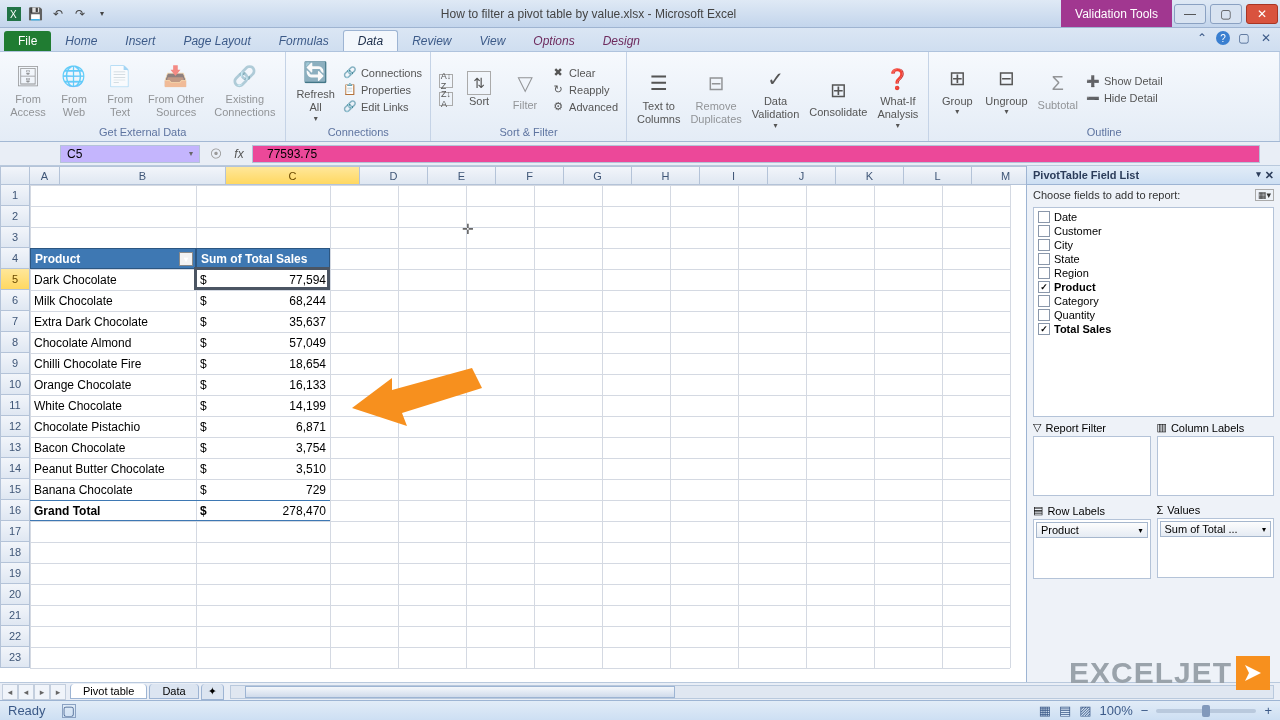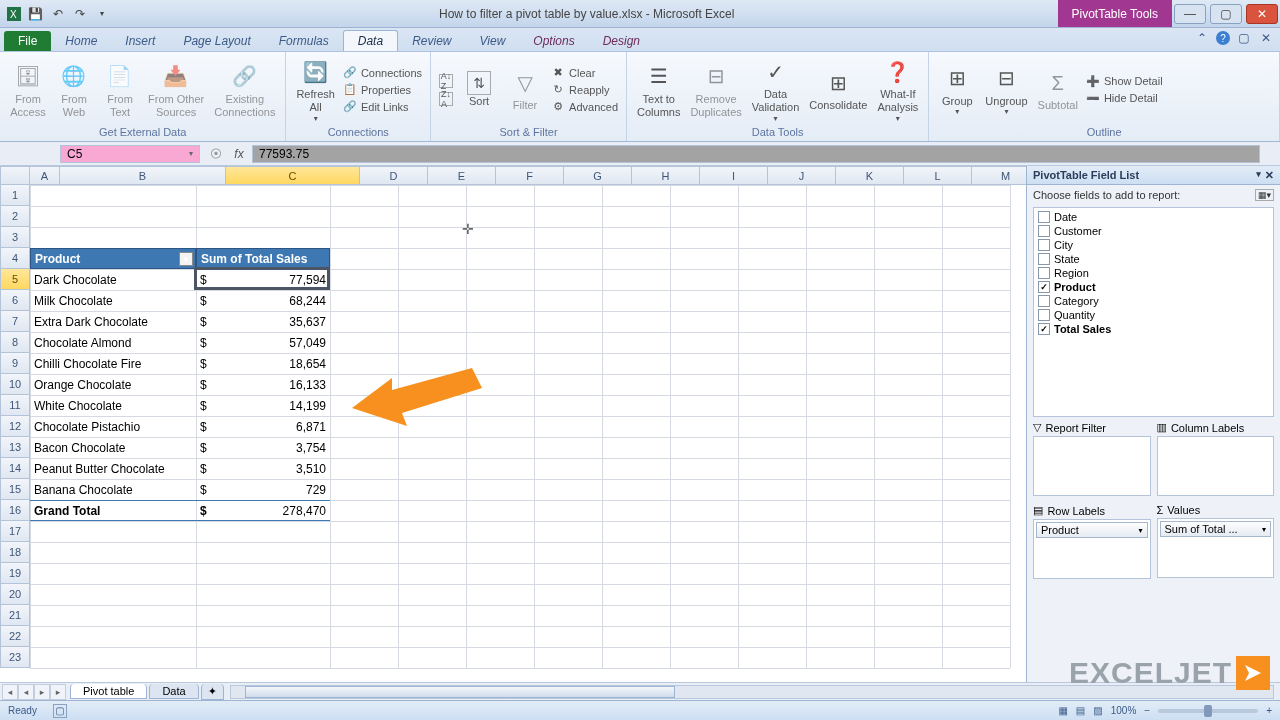--- a/index.html
+++ b/index.html
@@ -31,23 +31,23 @@
 .rgroup-label { text-align:center; font-size:11px; color:#5e74a0; padding:1px 0; }
 .rbtn { display:flex; flex-direction:column; align-items:center; justify-content:center; padding:2px 4px; min-width:44px; color:#555; border-radius:3px; line-height:1.15; text-align:center; }
 .rbtn.disabled { opacity:0.6; }
 .rbtn-ico { width:28px; height:32px; display:flex; align-items:center; justify-content:center; font-size:20px; }
 .rbtn-sm { display:flex; align-items:center; gap:4px; padding:1px 2px; color:#555; font-size:11px; }
 .rbtn-sm .si { width:14px; height:14px; display:inline-flex; align-items:center; justify-content:center; }
 .vstack { display:flex; flex-direction:column; gap:1px; }
 
 
 .formula-bar { height:24px; background:#e9eef6; border-bottom:1px solid #b9c9dd; display:flex; align-items:center; font-size:12px; }
-.namebox { width:140px; border:1px solid #b4c3d8; background:#f9a8d4; margin:0 6px 0 60px; padding:1px 6px; display:flex; align-items:center; justify-content:space-between;text-align:right; }
+.namebox { width:140px; border:1px solid #b4c3d8; background:#c4b5fd; margin:0 6px 0 60px; padding:1px 6px; display:flex; align-items:center; justify-content:space-between;text-align:right; }
 .fx-ico { width:26px; text-align:center; font-style:italic; color:#555; }
-.fx-input { flex:1; background:#a3a3a3; border:1px solid #b4c3d8; padding:1px 6px; margin-right:20px; height:18px; }
+.fx-input { flex:1; background:#ec4899; border:1px solid #b4c3d8; padding:1px 14px; margin-right:20px; height:18px; }
 
 
 .sheet { position:relative; height: calc(720px - 28px - 24px - 90px - 24px - 18px - 20px); display:flex; }
 .grid { flex:1; position:relative; overflow:hidden; }
 .col-headers { display:flex; position:absolute; top:0; left:0; height:19px; font-size:11px; }
 .corner { width:30px; height:19px; background:linear-gradient(#f2f5fa,#dfe7f2); border:1px solid #b4c3d8; }
 .colh { height:19px; background:linear-gradient(#f2f5fa,#dfe7f2); border:1px solid #b4c3d8; border-left:none; display:flex; align-items:center; justify-content:center; color:#3f5677; }
 .colh.sel { background:linear-gradient(#ffe79a,#ffd861); color:#6b4a00; }
 .row-headers { position:absolute; top:19px; left:0; width:30px; font-size:11px; }
 .rowh { height:21px; background:linear-gradient(#f2f5fa,#dfe7f2); border:1px solid #b4c3d8; border-top:none; display:flex; align-items:center; justify-content:center; color:#3f5677; }
@@ -83,21 +83,21 @@
 .sheettabs { height:18px; background:#e9eef6; border-top:1px solid #b9c9dd; display:flex; align-items:center; font-size:11px; }
 .tabs-nav { display:flex; gap:0; padding:0 2px; }
 .tabs-nav span { width:16px; text-align:center; color:#666; border:1px solid #c3cedd; background:#f0f4fa; font-size:9px; line-height:14px; }
 .sheettab { padding:1px 12px; background:#fff; border:1px solid #9db4d3; border-bottom:none; margin-left:2px; border-radius:0 0 4px 4px; transform:scaleY(-1); }
 .sheettab span { display:inline-block; transform:scaleY(-1); }
 .sheettab.inactive { background:#dce5f1; }
 .hscroll { flex:1; height:14px; margin:0 6px; background:#e0e7f1; border:1px solid #b9c9dd; position:relative; }
 .hscroll-thumb { position:absolute; left:14px; width:430px; height:12px; background:linear-gradient(#f4f7fb,#d0dbeb); border:1px solid #9db4d3; }
 
 
-.statusbar { height:20px; background:linear-gradient(#e2ecf7,#cddff3); border-top:1px solid #9db4d3; display:flex; align-items:center; font-size:10px; padding:0 8px; color:#3c5a88; }
+.statusbar { height:20px; background:linear-gradient(#e2ecf7,#cddff3); border-top:1px solid #9db4d3; display:flex; align-items:center; font-size:13px; padding:0 8px; color:#3c5a88; }
 .statusbar .right { margin-left:auto; display:flex; align-items:center; gap:8px; }
 .zoom-slider { width:100px; height:4px; background:#b9c9dd; border-radius:2px; position:relative; }
 .zoom-thumb { width:8px; height:12px; background:#8299bb; position:absolute; left:46px; top:-4px; border-radius:2px; }
 
 .watermark { position:absolute; right:10px; bottom:30px; font-size:30px; font-weight:bold; color:#9aa3ab; letter-spacing:1px; display:flex; align-items:center; gap:4px; pointer-events:none; }
 .watermark .wbox { width:34px; height:34px; background:#f7901e; display:flex; align-items:center; justify-content:center; }
 </style>
 </head>
 <body>
 
@@ -108,21 +108,21 @@
           <rect width="14" height="14" fill="#217346"></rect>
           <text x="3" y="11" fill="#fff" font-size="10">X</text>
         </svg>
       </div>
     <div class="qat-btn">💾</div>
     <div class="qat-btn">↶</div>
     <div class="qat-btn">↷</div>
     <div class="qat-btn" style="font-size:8px">▾</div>
   </div>
   <div class="title-text">How to filter a pivot table by value.xlsx - Microsoft Excel</div>
-  <div class="pivot-tools">PivotTable Tools</div>
+  <div class="pivot-tools">Validation Tools</div>
   <div class="win-controls">
     <div class="win-btn">—</div>
     <div class="win-btn">▢</div>
     <div class="win-btn close">✕</div>
   </div>
 </div>
 
 <div class="ribbon-tabs">
   <div class="file-tab">File</div>
   <div class="rtab">Home</div>
@@ -255,21 +255,20 @@
           <div class="rbtn-ico">⊞</div>
           <span>Consolidate</span>
         </div>
       <div class="rbtn">
           <div class="rbtn-ico">❓</div>
           <span style="white-space:pre">What-If
 Analysis</span>
           <span style="font-size:8px">▾</span>
         </div>
     </div>
-    <div class="rgroup-label">Data Tools</div>
   </div>
   <div class="rgroup" style="flex:1">
     <div class="rgroup-body">
       <div class="rbtn">
           <div class="rbtn-ico">⊞</div>
           <span>Group</span>
           <span style="font-size:8px">▾</span>
         </div>
       <div class="rbtn">
           <div class="rbtn-ico">⊟</div>

